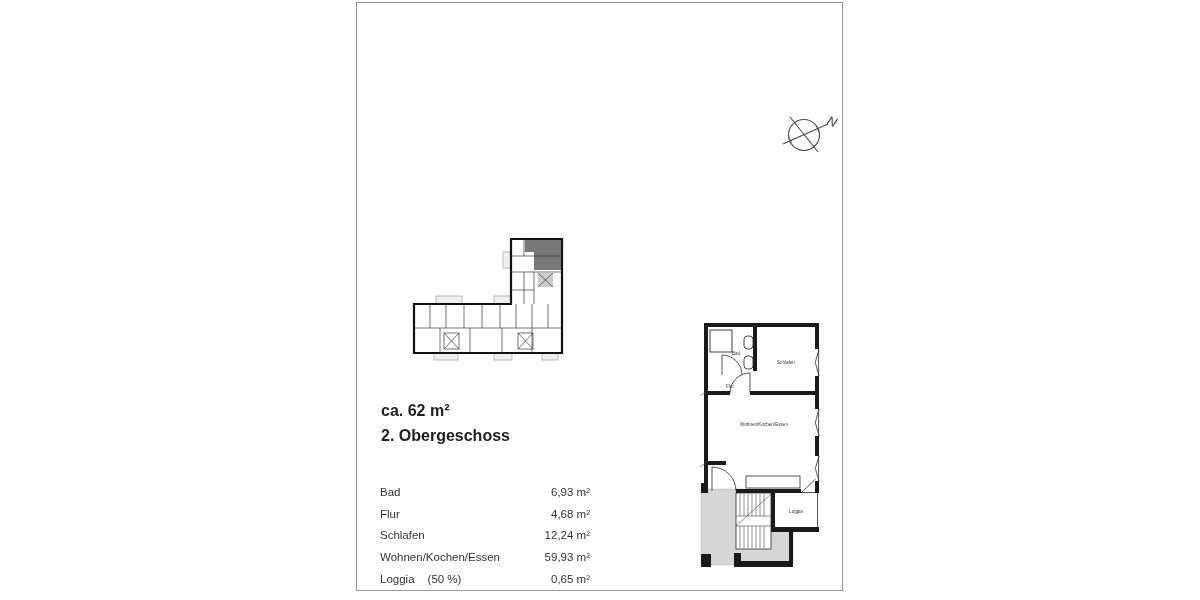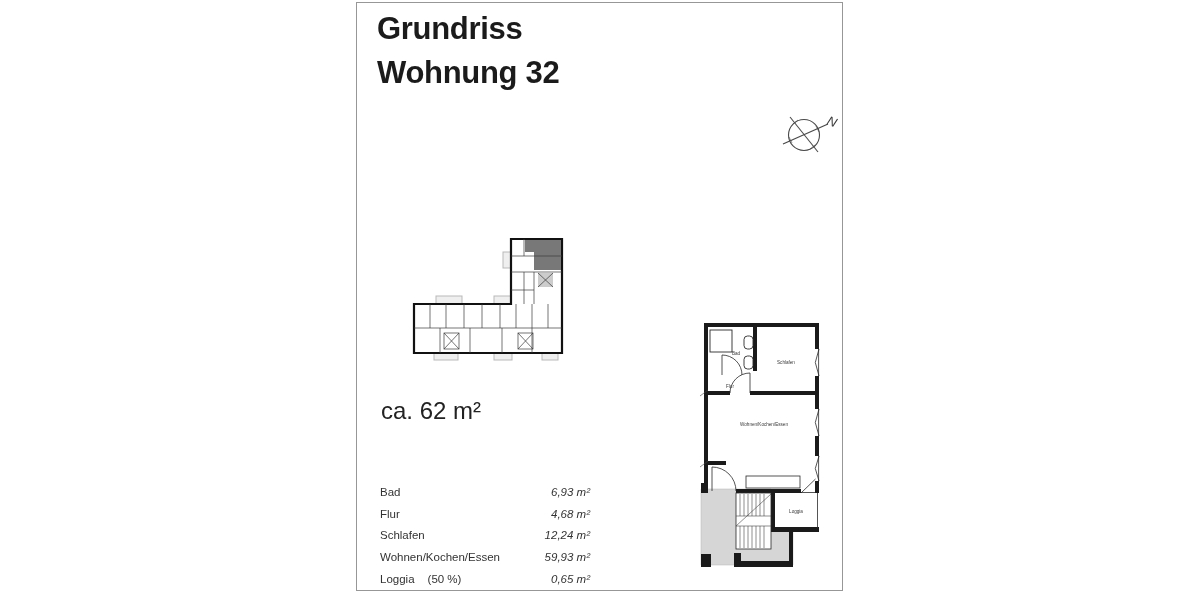--- a/index.html
+++ b/index.html
@@ -10,48 +10,44 @@
   .page{
     position:absolute;left:356px;top:2px;width:487px;height:589px;
     background:#ffffff;border:1px solid #979797;box-sizing:border-box;
   }
   .title{
     position:absolute;left:20px;top:4px;
     font-size:31px;line-height:44px;font-weight:600;color:#1b1b1b;letter-spacing:-0.3px;
   }
   .summary{
     position:absolute;left:24px;top:395px;
-    font-size:24px;line-height:25px;font-weight:400;color:#222;
+    font-size:16px;line-height:25px;font-weight:700;color:#222;
   }
   .roomtable{
     position:absolute;left:23px;top:483px;width:210px;
     font-size:11.5px;color:#333;
   }
   .roomtable .row{display:flex;justify-content:space-between;align-items:baseline;height:21.7px;}
   .roomtable .name-wrap{display:flex;}
   .roomtable .note{margin-left:13px;text-align:right;}
-  .roomtable .value{text-align:right;font-style:italic;}
+  .roomtable .value{text-align:right;}
   svg{position:absolute;}
   svg text{font-family:"Liberation Sans", sans-serif;fill:#3a3a3a;}
   .thin{stroke:#2a2a2a;stroke-width:0.8;fill:none;}
   .vthin{stroke:#444;stroke-width:0.6;fill:none;}
   .fixture{stroke:#2a2a2a;stroke-width:0.9;fill:#fff;}
   .mini-in{stroke:#3a3a3a;stroke-width:0.7;fill:none;}
   .balcony{stroke:#b9b9b9;stroke-width:1;fill:#efefef;}
   .compass-line{stroke:#4a4a4a;stroke-width:1.1;fill:none;}
 </style>
 </head>
 <body>
 
 <div class="page">
 
-  <div class="title">
-    <div>Grundriss</div>
-    <div>Wohnung 32</div>
-  </div>
 
   <svg style="left:424px;top:106px;" width="60" height="50" viewBox="0 0 60 50">
     <circle class="compass-line" cx="23" cy="26" r="15.5"></circle>
     <line class="compass-line" x1="2" y1="35" x2="47" y2="15"></line>
     <line class="compass-line" x1="9" y1="8" x2="37" y2="43"></line>
     <line class="vthin" x1="8" y1="28" x2="11" y2="34"></line>
     <line class="vthin" x1="35" y1="17" x2="38" y2="23"></line>
     <line class="vthin" x1="12" y1="15" x2="17" y2="11"></line>
     <line class="vthin" x1="29" y1="40" x2="34" y2="36"></line>
     <text x="46" y="16" font-size="13" font-style="italic" fill="#222" transform="rotate(22 48 13)">N</text>
@@ -99,20 +95,21 @@
     <rect class="mini-in" x="38" y="99" width="15" height="16" fill="#fff"></rect>
     <line class="mini-in" x1="38" y1="99" x2="53" y2="115"></line>
     <line class="mini-in" x1="53" y1="99" x2="38" y2="115"></line>
     <rect class="mini-in" x="112" y="99" width="15" height="16" fill="#fff"></rect>
     <line class="mini-in" x1="112" y1="99" x2="127" y2="115"></line>
     <line class="mini-in" x1="127" y1="99" x2="112" y2="115"></line>
   </svg>
 
   <div class="summary">
     <div>ca. 62 m²</div>
+    <div>2. Obergeschoss</div>
   </div>
 
   <div class="roomtable">
     <div class="row">
       <span class="name-wrap">
           <span>Bad</span>
           <span class="note"></span>
         </span>
       <span class="value">6,93 m²</span>
     </div>

